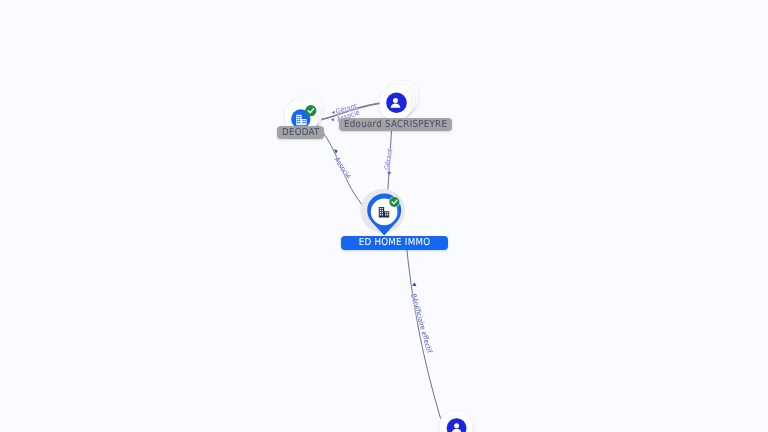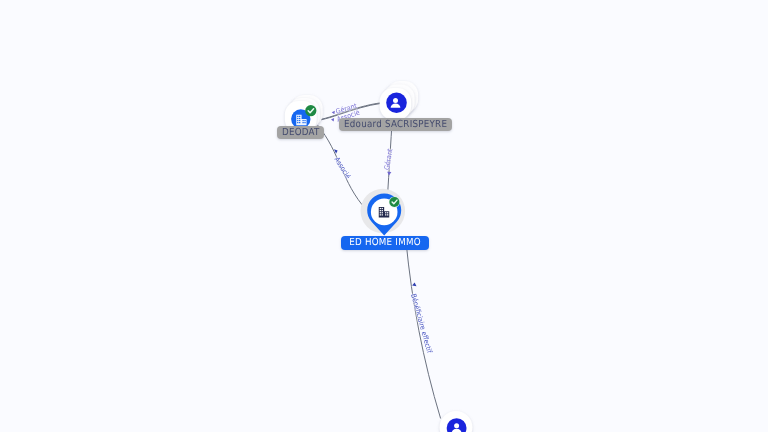--- a/index.html
+++ b/index.html
@@ -22,21 +22,21 @@
     transform-origin:0 50%;
     text-shadow:0 0 1.6px #fafbff, 0 0 1.6px #fafbff, 0 0 1.6px #fafbff, 0 0 2.6px #fafbff;}
   .edge-label.blue{color:#4a56c2;}
   .el-gerant1{left:336.3px;top:108.3px;transform:rotate(-16.6deg);}
   .el-associe1{left:337.2px;top:116.4px;transform:rotate(-18.4deg);}
   .el-gerant2{left:387.2px;top:166.3px;transform:rotate(-80.7deg);}
   .el-associe2{left:335.6px;top:153.8px;transform:rotate(58deg);}
   .el-benef{left:412.6px;top:290.4px;transform:rotate(74.4deg);}
   .nl-deodat{left:277.2px;top:126px;width:47.3px;height:13.4px;}
   .nl-edouard{left:339.1px;top:117.6px;width:113px;height:13.4px;}
-  .nl-edhome{left:341px;top:236px;width:88px;height:14px;line-height:14px;}
+  .nl-edhome{left:341px;top:236px;width:107px;height:14px;line-height:14px;}
 </style>
 </head>
 <body>
 
 <div id="stage">
 <svg class="graph" viewBox="0 0 768 432">
   <defs>
     <filter id="softshadow" x="-60%" y="-60%" width="220%" height="220%">
       <feDropShadow dx="0" dy="1" stdDeviation="1.6" flood-color="#8b90a8" flood-opacity="0.35"></feDropShadow>
     </filter>

